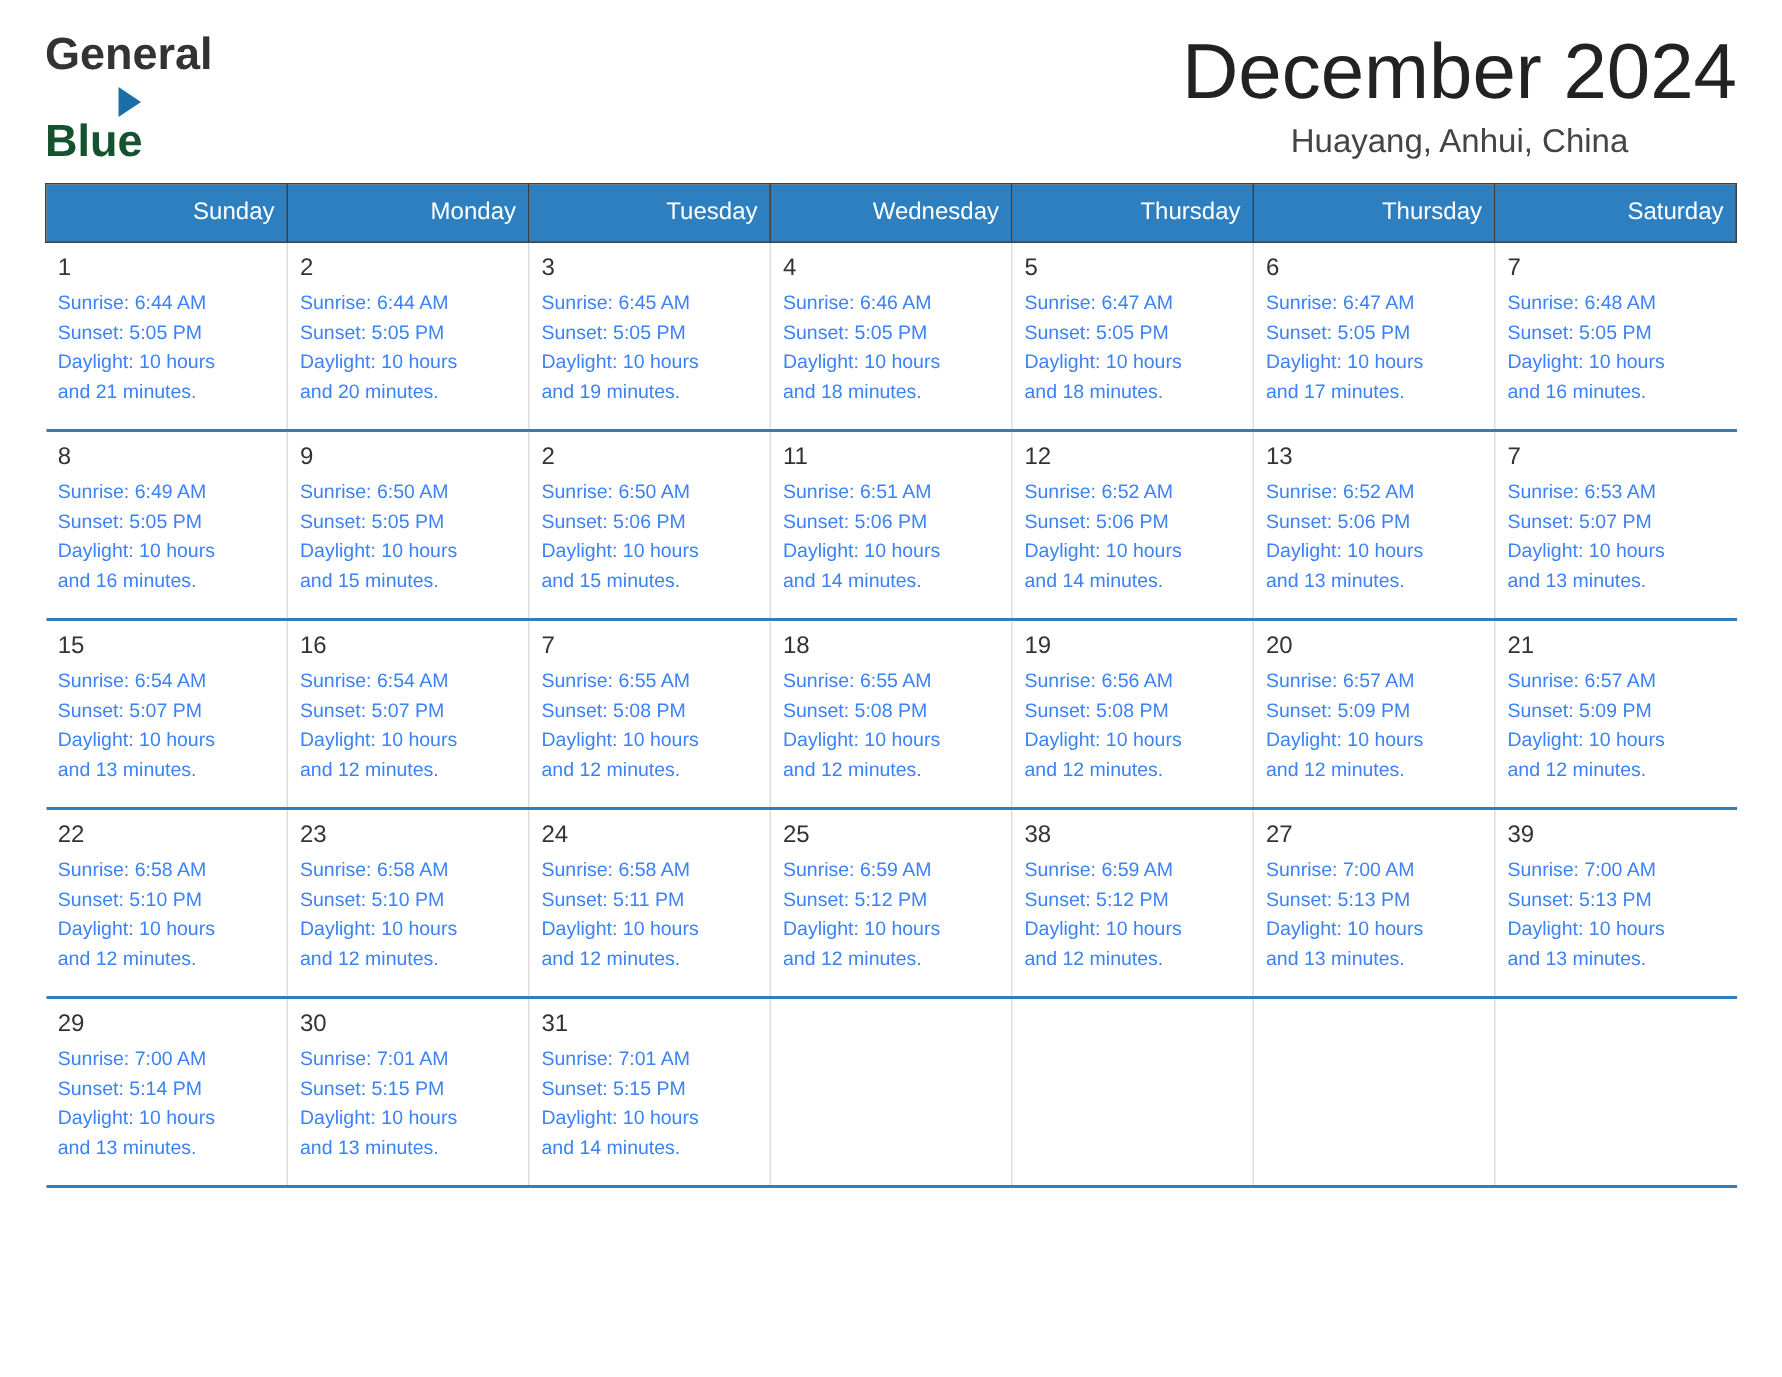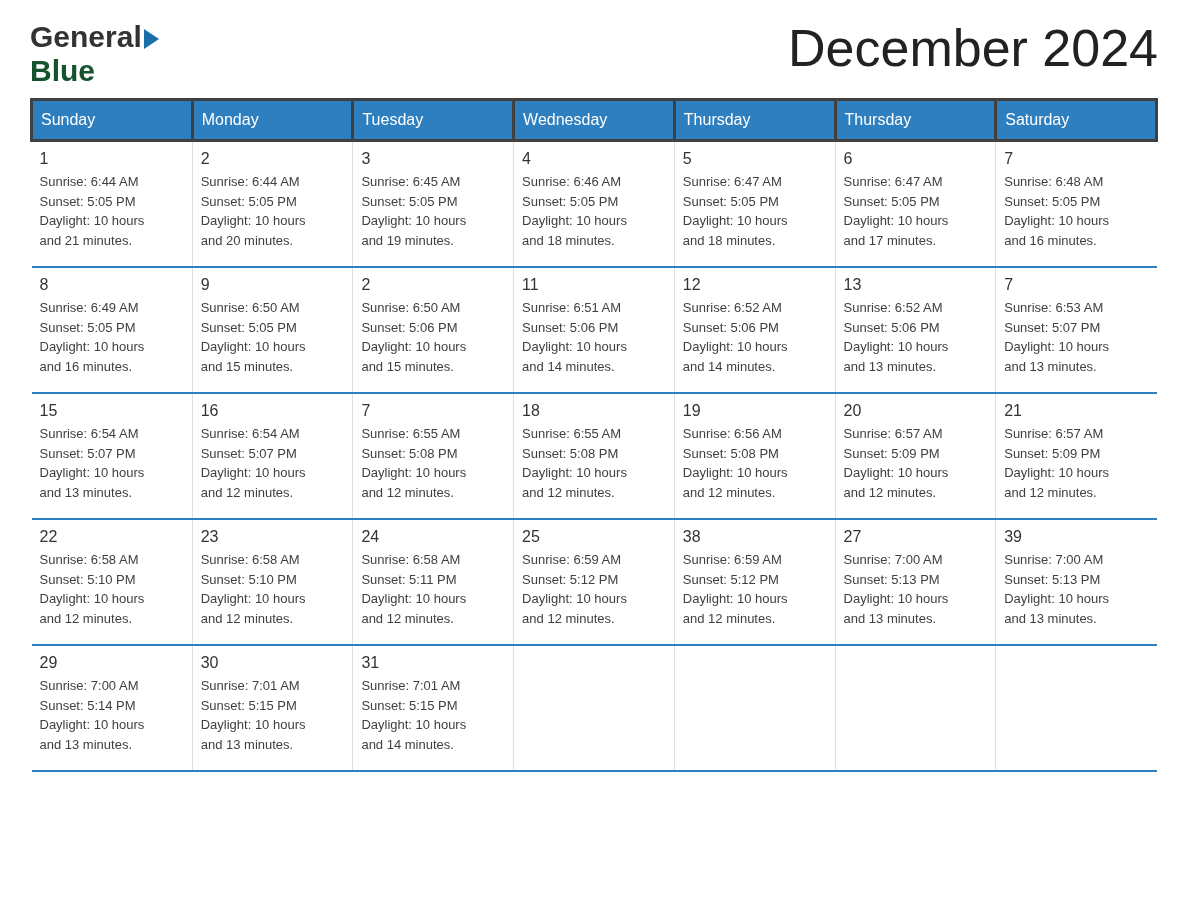--- a/index.html
+++ b/index.html
@@ -39,22 +39,22 @@
       width: 100%;
       border-collapse: collapse;
       margin-top: 8px;
     }
     thead th {
       background-color: #2e7fbf;
       color: #fff;
       padding: 10px 8px;
       font-size: 16px;
       font-weight: normal;
-      text-align: left;
-      border: 3px solid #404040;
+      text-align: right;
+      border: 1px solid #404040;
     }
     tbody tr {
       border-bottom: 2px solid #2e7fbf;
     }
     tbody td {
       vertical-align: top;
       padding: 8px 8px 16px 8px;
       font-size: 13px;
       color: #333;
       border-right: 1px solid #ddd;
@@ -66,45 +66,47 @@
     }
     .day-number {
       font-size: 16px;
       font-weight: normal;
       display: block;
       margin-bottom: 4px;
     }
     .day-info {
       font-size: 13px;
       line-height: 1.5;
-      color: #404040;
+      color: #3b82f6;
     }
     .empty-cell {
       background: #fff;
     }
     .logo-line1 {
       display: flex;
       align-items: center;
+      flex-direction: column;
     }
   </style>
 </head>
 <body>
 
 <div class="header-row">
   <div class="logo">
     <div class="logo-line1">
       <span style="font-size:30px; font-weight:bold; color:#333; font-family:Arial,sans-serif;">General</span>
       <span style="display:inline-block; width:0; height:0; border-top: 10px solid transparent; border-bottom: 10px solid transparent; border-left: 15px solid #1a6fa8; margin-left:2px; margin-top:4px;"></span>
     </div>
     <div>
       <span style="font-size:30px; font-weight:bold; color:#14532d; font-family:Arial,sans-serif;">Blue</span>
     </div>
   </div>
   <div class="title-section">
     <div class="month-title">December 2024</div>
+    <div class="location-title">Huayang, Anhui, China</div>
   </div>
 </div>
 
 <table>
   <thead>
     <tr>
     <th>Sunday</th>
         <th>Monday</th>
         <th>Tuesday</th>
         <th>Wednesday</th>

